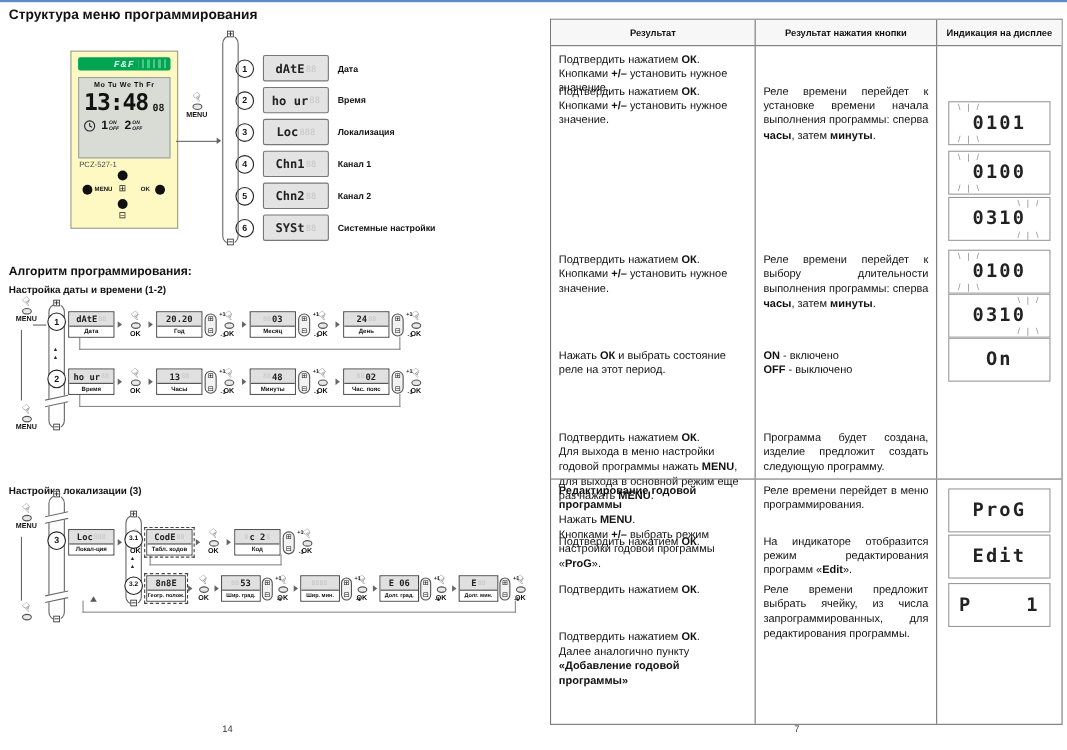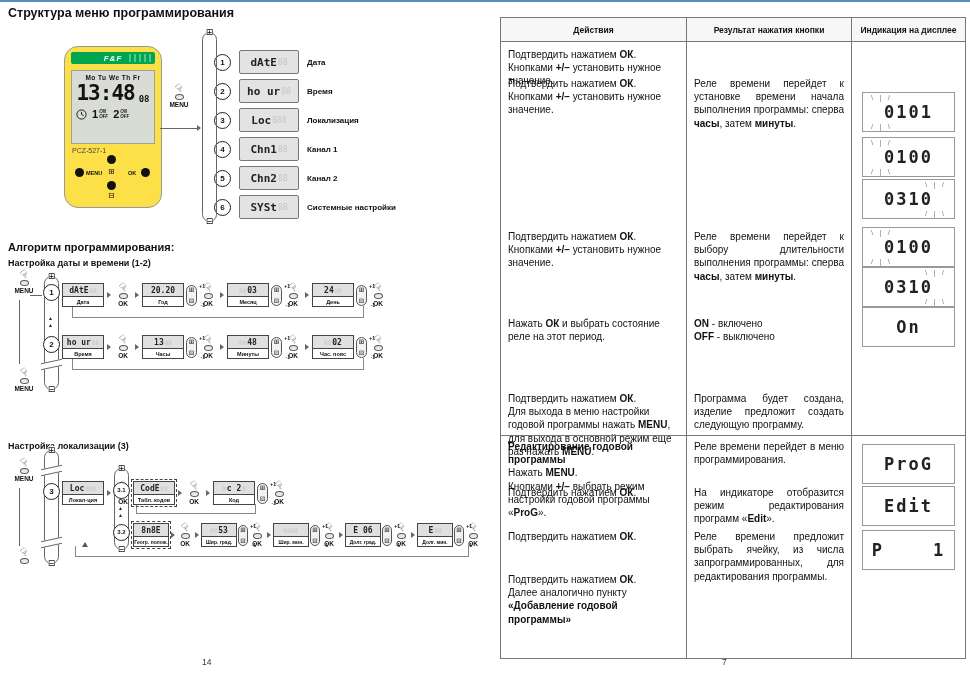--- a/index.html
+++ b/index.html
@@ -7,21 +7,21 @@
        font-family:"Liberation Sans",sans-serif;color:#111}
   .sheet{position:absolute;inset:0}
   .topline{position:absolute;left:0;top:0;width:970px;height:2px;background:#5b8ac5}
   
   h1.ptitle{position:absolute;left:8px;top:6px;font-size:12.5px;margin:0;font-weight:bold}
   h2.ptitle{position:absolute;left:8px;top:241px;font-size:11px;margin:0;font-weight:bold}
   .subh{position:absolute;left:8px;font-size:9px;font-weight:bold;margin:0}
   .pageno{position:absolute;font-size:8.5px;color:#333}
   
   .device{position:absolute;left:64px;top:46px;width:96px;height:160px;border:1.5px solid #999;
-          border-radius:14px;background:#fde047}
+          border-radius:0;background:#fef9c3}
   .brandbar{height:12px;margin:5px 6px 0;background:#00A551;border-radius:2px;display:flex;
             align-items:center;justify-content:center;position:relative}
   .brandbar::after{content:"";position:absolute;right:3px;top:2px;bottom:2px;width:26px;
             background:repeating-linear-gradient(90deg,#00A551 0 3px,#4cc98a 3px 5px)}
   .ff{color:#fff;font-weight:bold;font-style:italic;font-size:8px;letter-spacing:1px}
   .dlcd{margin:6px 6px 0;height:74px;background:#d8dcd4;border:1px solid #9aa39a;
         padding:3px 4px;box-sizing:border-box;display:flex;flex-direction:column}
   .days{font-weight:bold;font-size:6.5px;letter-spacing:.5px;text-align:center}
   .timerow{display:flex;align-items:flex-end;justify-content:center;margin-top:1px}
   .time{font-family:"DejaVu Sans Mono",monospace;font-weight:bold;font-size:21px;line-height:22px;letter-spacing:-1px}
@@ -579,21 +579,21 @@
       </span>
   </div>
   <div class="loop" style="left:75px;top:546px;width:392px;height:10px">
     <span class="uptri"></span>
   </div>
 
   <span class="pageno" style="left:202px;top:657px">14</span>
 
   <div class="rtable">
     <div class="thead">
-      <div class="th c1">Действия</div>
+      <div class="th c1">Результат</div>
       <div class="th c2">Результат нажатия кнопки</div>
       <div class="th c3">Индикация на дисплее</div>
     </div>
 
     <div class="trow" style="height:393px">
       <div class="td c1">
         <p class="pa" style="top:6px"><span>Подтвердить нажатием <b>ОК</b>.</span><br><span>Кнопками <b>+/–</b> установить нужное значение.</span></p>
         <p class="pa" style="top:35px"><span>Подтвердить нажатием <b>ОК</b>.</span><br><span>Кнопками <b>+/–</b> установить нужное значение.</span></p>
         <p class="pa" style="top:188px"><span>Подтвердить нажатием <b>ОК</b>.</span><br><span>Кнопками <b>+/–</b> установить нужное значение.</span></p>
         <p class="pa" style="top:275px"><span>Нажать <b>ОК</b> и выбрать состояние реле на этот период.</span></p>

